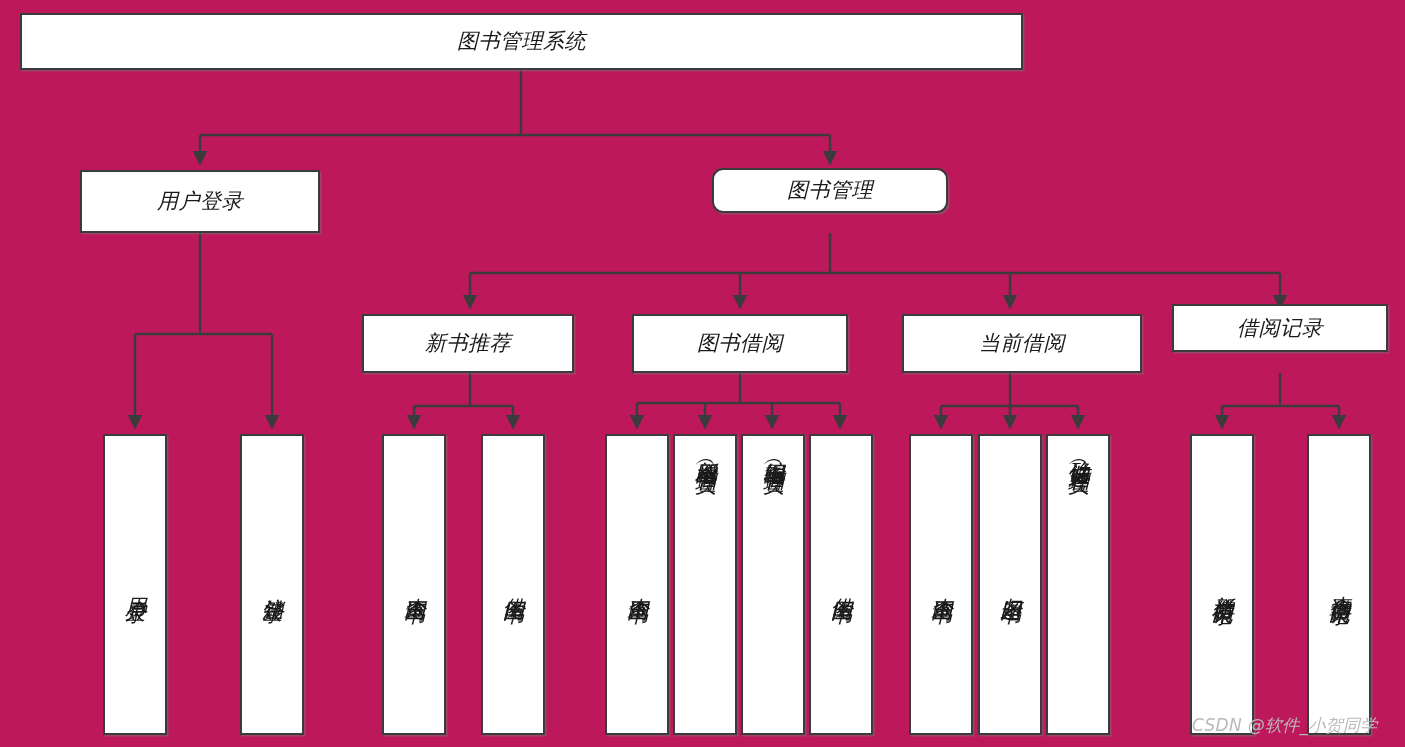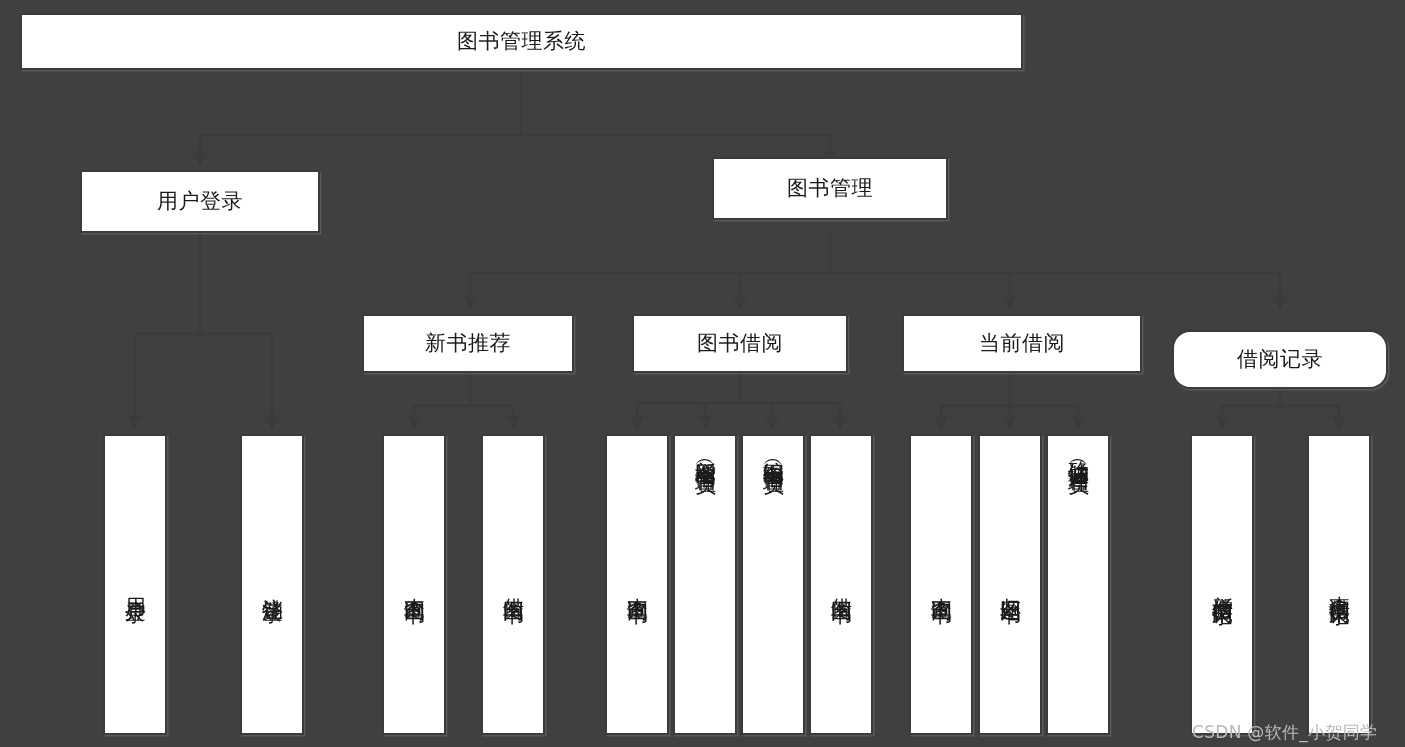--- a/index.html
+++ b/index.html
@@ -5,22 +5,23 @@
   * { box-sizing: border-box; }
   html, body {
     margin: 0; padding: 0;
     background: #ffffff;
     font-family: "DejaVu Sans", "Liberation Sans", sans-serif;
   }
   #canvas {
     position: relative;
     width: 1405px;
     height: 747px;
-    background: #404040;
+    background: #be185d;
     overflow: hidden;
+    font-style: italic;
   }
   svg.wires {
     position: absolute;
     left: 0; top: 0;
     width: 1405px; height: 747px;
     pointer-events: none;
   }
   .node {
     position: absolute;
     background: #ffffff;
@@ -60,21 +61,20 @@
     padding-top: 0;
   }
   #watermark {
     position: absolute;
     left: 1192px;
     top: 714px;
     font-size: 17px;
     color: #b9b9b9;
     white-space: nowrap;
     letter-spacing: 0.3px;
-    margin-top: 7px;
   }
 </style>
 </head>
 <body>
 
 <div id="canvas">
 
   <svg class="wires" viewBox="0 0 1405 747" xmlns="http://www.w3.org/2000/svg">
     <defs>
       <marker id="arw" viewBox="0 0 10 10" refX="9" refY="5" markerWidth="6" markerHeight="6" orient="auto-start-reverse">
@@ -125,34 +125,34 @@
     </g>
   </svg>
 
   <div class="node h" style="left:20px; top:13px; width:1003px; height:57px;">
     <span class="lbl">图书管理系统</span>
   </div>
 
   <div class="node h" style="left:80px; top:170px; width:240px; height:63px;">
     <span class="lbl">用户登录</span>
   </div>
-  <div class="node h" style="left:712px; top:157px; width:236px; height:63px;">
+  <div class="node h" style="left:712px; top:168px; width:236px; height:45px;border-radius:11px;">
     <span class="lbl">图书管理</span>
   </div>
 
   <div class="node h" style="left:362px; top:314px; width:212px; height:59px;">
     <span class="lbl">新书推荐</span>
   </div>
   <div class="node h" style="left:632px; top:314px; width:216px; height:59px;">
     <span class="lbl">图书借阅</span>
   </div>
   <div class="node h" style="left:902px; top:314px; width:240px; height:59px;">
     <span class="lbl">当前借阅</span>
   </div>
-  <div class="node h" style="left:1172px; top:330px; width:216px; height:59px;border-radius:18px;">
+  <div class="node h" style="left:1172px; top:304px; width:216px; height:48px;">
     <span class="lbl">借阅记录</span>
   </div>
 
   <div class="node v center" style="left:103px; top:434px; width:64px; height:301px;">
     <span class="lbl">用户登录</span>
   </div>
   <div class="node v center" style="left:240px; top:434px; width:64px; height:301px;">
     <span class="lbl">注销登录</span>
   </div>
 

